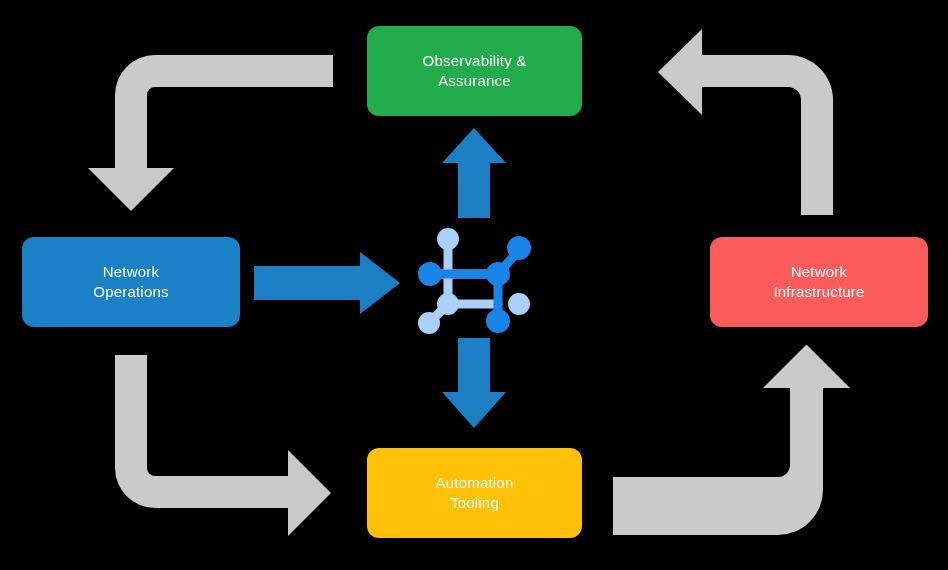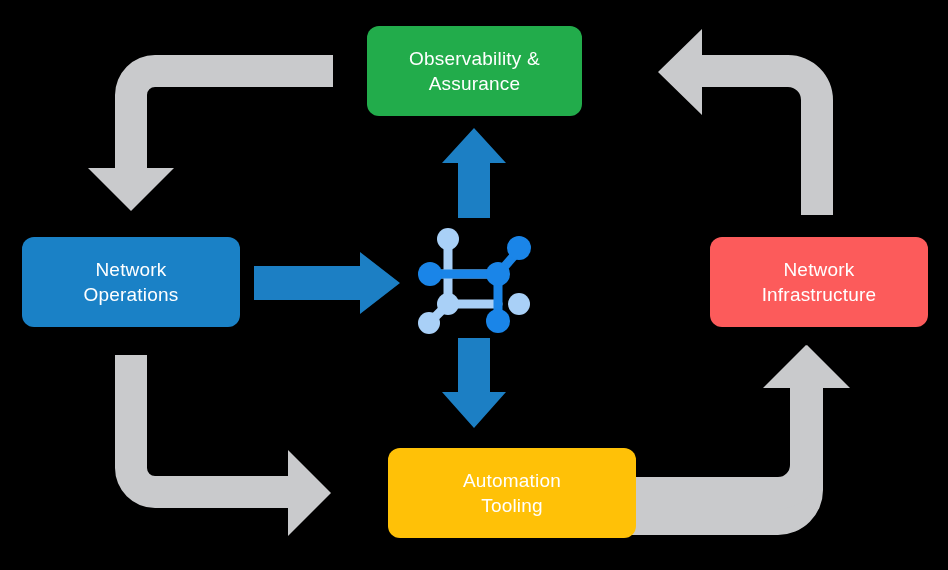--- a/index.html
+++ b/index.html
@@ -18,42 +18,42 @@
     overflow: hidden;
   }
   .node-box {
     position: absolute;
     border-radius: 12px;
     display: flex;
     align-items: center;
     justify-content: center;
     text-align: center;
     color: #ffffff;
-    font-size: 19px;
+    font-size: 15px;
     line-height: 1.32;
     font-weight: 400;
     letter-spacing: 0.2px;
     box-sizing: border-box;
     padding: 6px 10px;
     white-space: pre-line;
   }
   #node-observability {
     left: 367px; top: 26px; width: 215px; height: 90px;
     background: #22ac4b;
   }
   #node-netops {
     left: 22px; top: 237px; width: 218px; height: 90px;
     background: #1a81c6;
   }
   #node-netinfra {
     left: 710px; top: 237px; width: 218px; height: 90px;
     background: #fc5b5b;
   }
   #node-automation {
-    left: 388px; top: 448px; width: 248px; height: 90px;
+    left: 367px; top: 448px; width: 215px; height: 90px;
     background: #ffc107;
   }
   .svg-layer {
     position: absolute;
     left: 0; top: 0;
     width: 948px;
     height: 570px;
   }
   .icon-layer {
     position: absolute;

